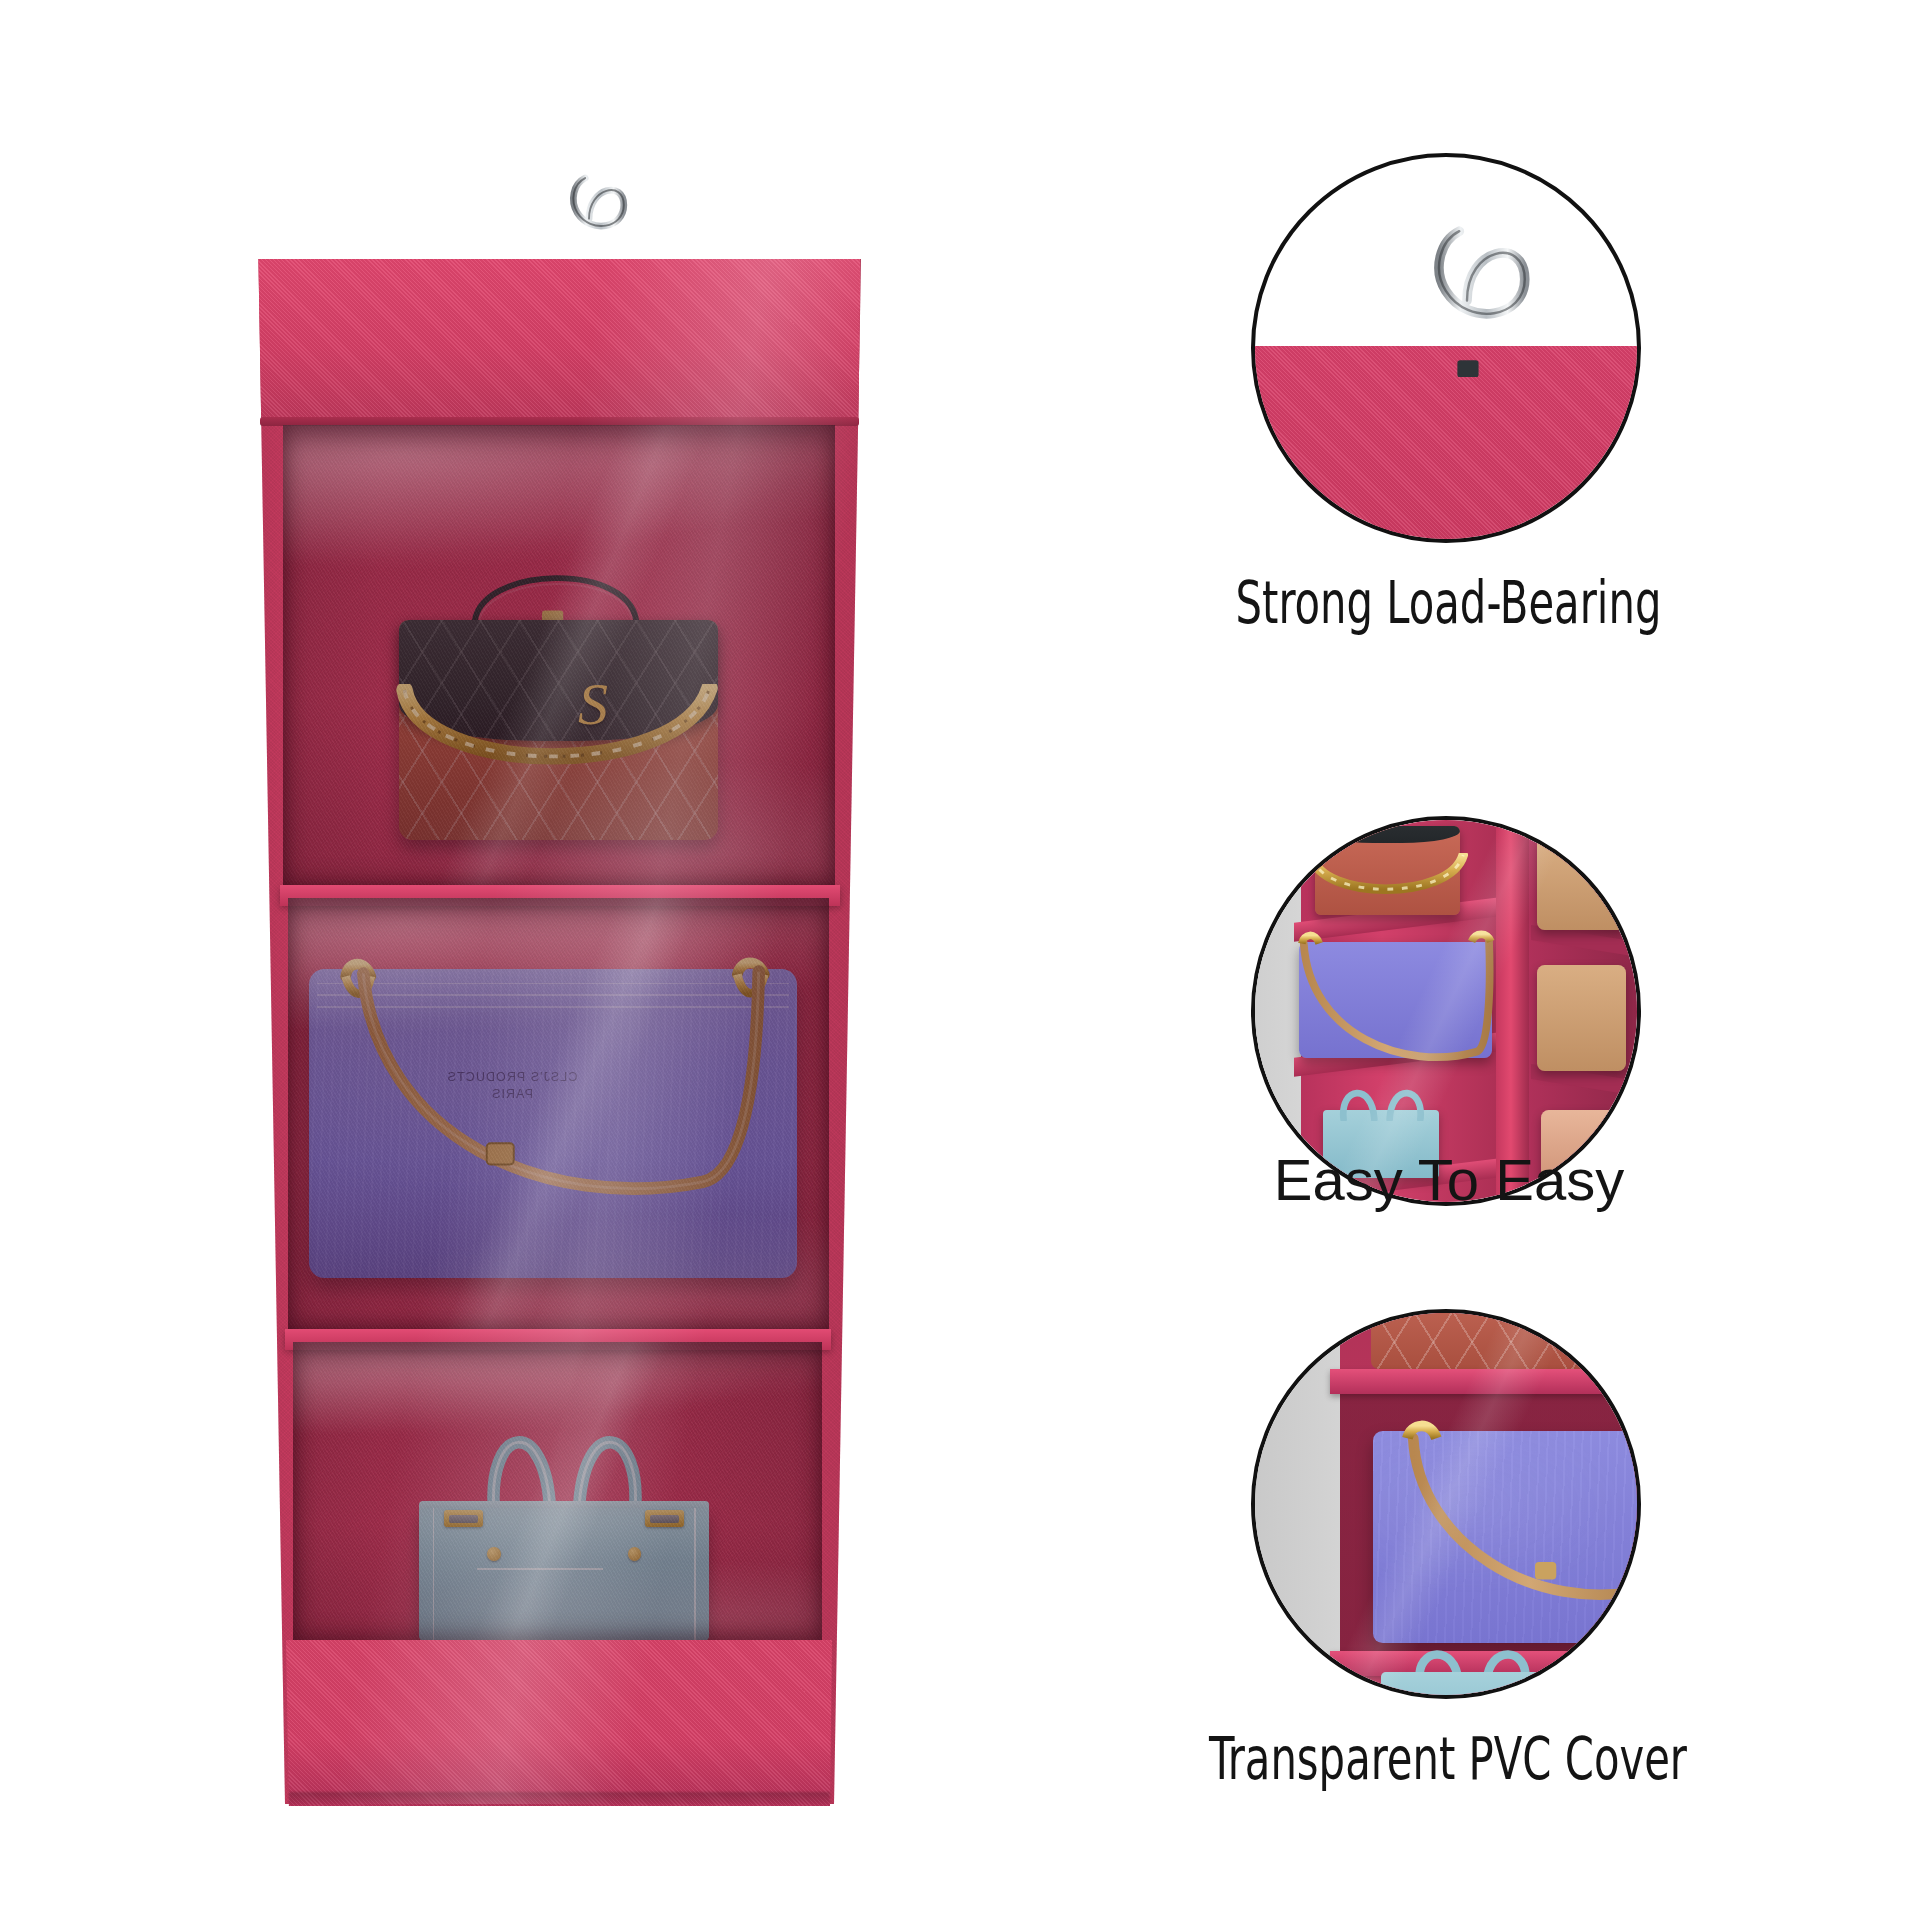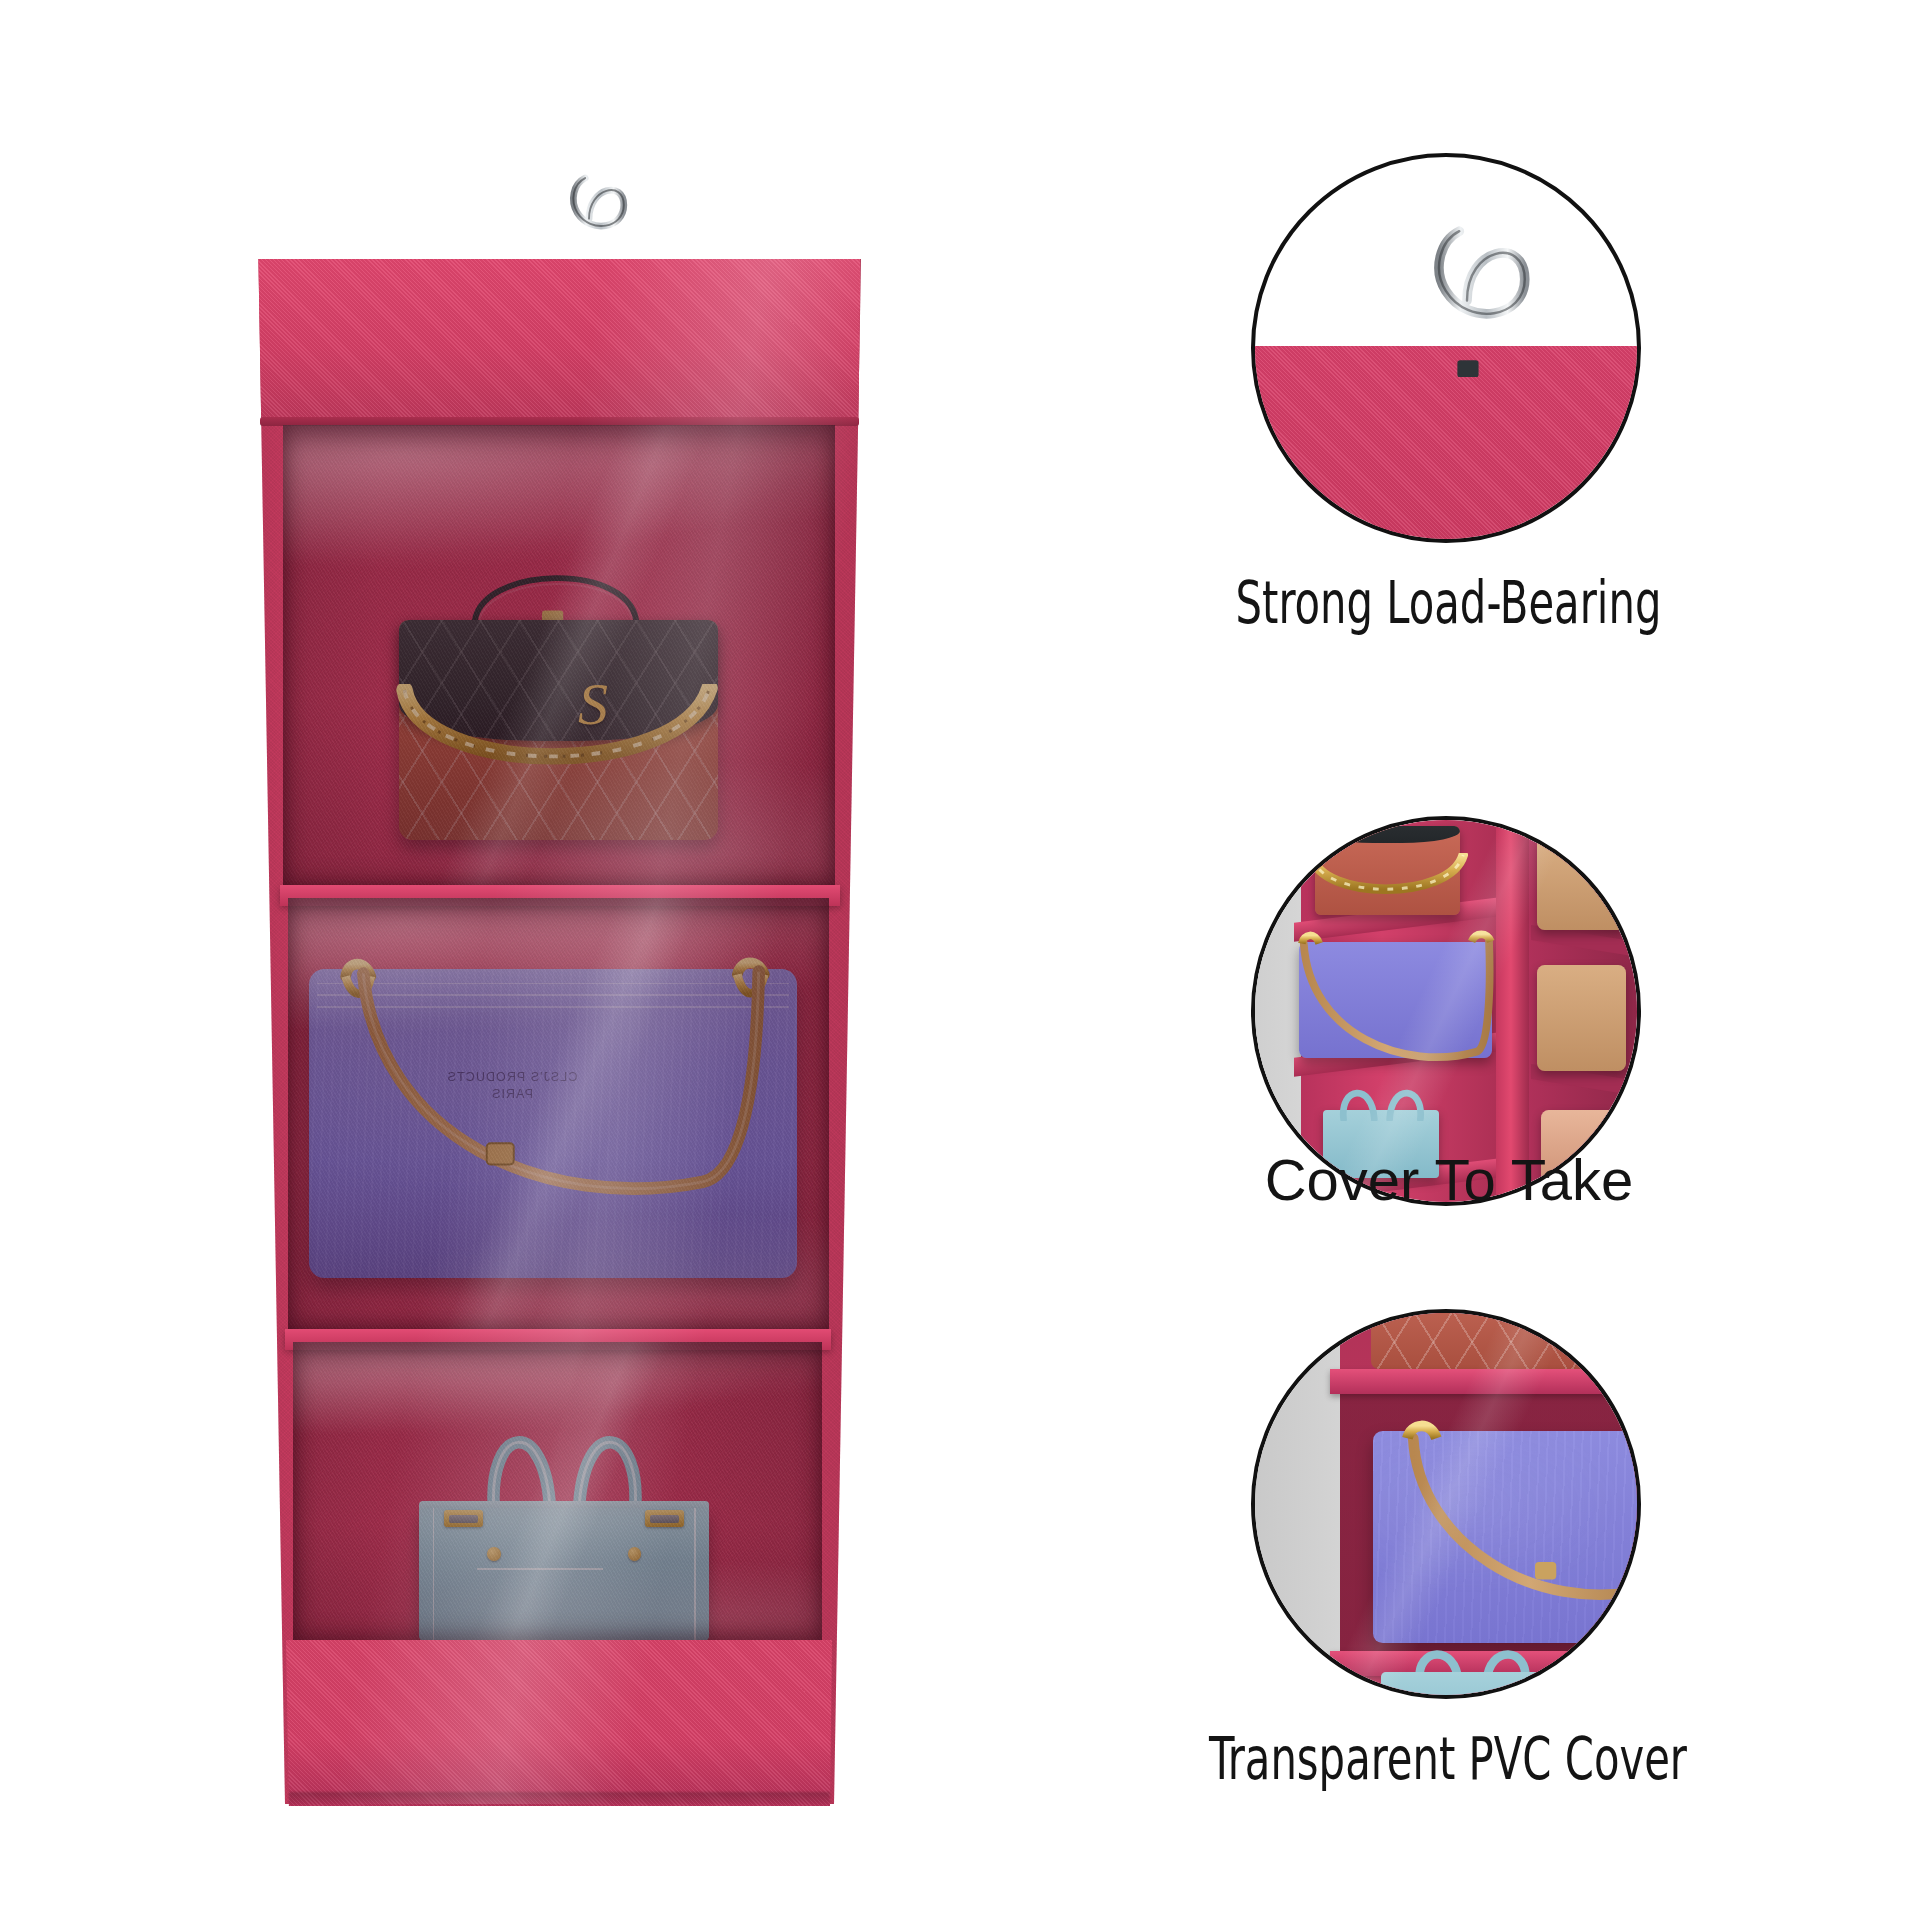--- a/index.html
+++ b/index.html
@@ -536,21 +536,21 @@
           <svg width="102" height="48" viewBox="0 0 106 50">
             <path d="M14 48 C 10 14, 44 10, 46 48" stroke="#8dc0ce" stroke-width="7" fill="none" stroke-linecap="round"></path>
             <path d="M62 48 C 64 10, 98 14, 94 48" stroke="#8dc0ce" stroke-width="7" fill="none" stroke-linecap="round"></path>
           </svg>
         </div>
 
         <div class="c2-spine"></div>
         <div class="sheen-overlay"></div>
       </div>
     </div>
-    <div class="caption cap-norm" id="cap2">Cover To Take</div>
+    <div class="caption cap-norm" id="cap2">Easy To Easy</div>
   </div>
 
   <div class="feature">
     <div class="circle" id="circle3">
       <div class="c3-bg"></div>
       <div class="c3-panel"></div>
 
       <div class="c3-topbag">
         <div class="quilt"></div>
       </div>

